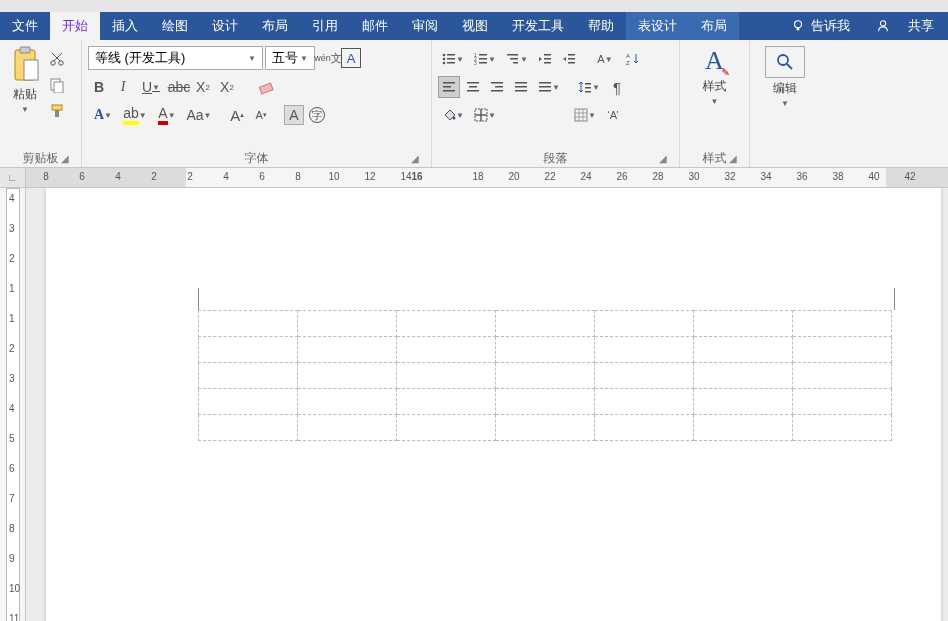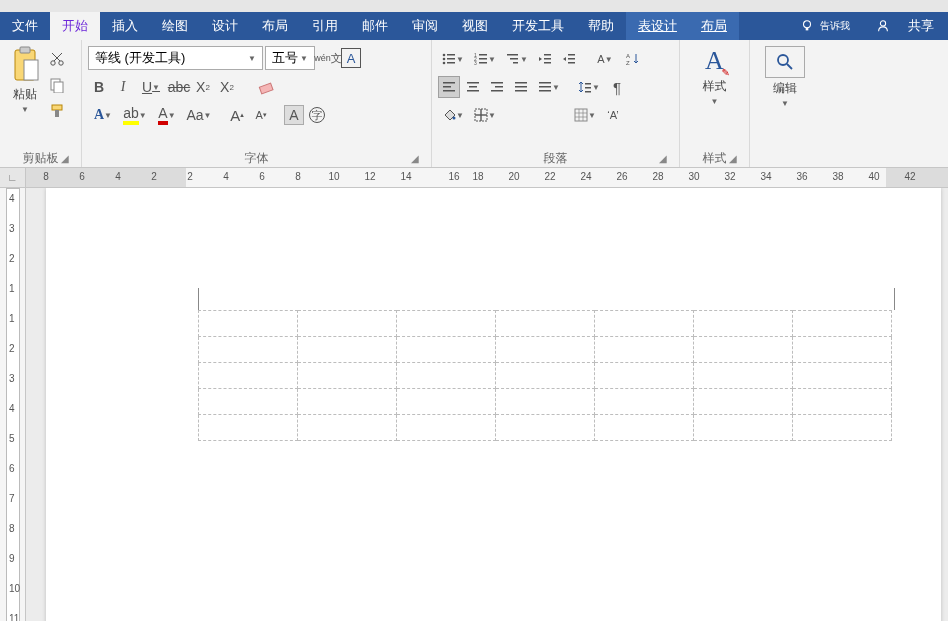--- a/index.html
+++ b/index.html
@@ -2,23 +2,23 @@
 <html><head>
 <meta charset="utf-8">
 <style>
 * { margin: 0; padding: 0; box-sizing: border-box; font-family: "Microsoft YaHei", "Segoe UI", sans-serif; }
 body { width: 948px; height: 621px; background: #e6e6e6; overflow: hidden; font-size: 12px; }
 
 
 .menubar { height: 28px; background: #2b579a; display: flex; align-items: stretch; color: #fff; margin-top: 12px; }
 .menu-tab { padding: 0 12px; display: flex; align-items: center; font-size: 13px; cursor: pointer; white-space: nowrap; }
 .menu-tab.active { background: #f3f3f3; color: #6d28d9; }
-.menu-tab.ctx { background: #3a6ab0; text-decoration: underline; }
+.menu-tab.ctx { background: #3a6ab0; }
 .menu-spacer { flex: 1; }
-.tell-me { display: flex; align-items: center; gap: 6px; padding: 0 12px; font-size: 10px; }
+.tell-me { display: flex; align-items: center; gap: 6px; padding: 0 12px; font-size: 13px; }
 .share { display: flex; align-items: center; gap: 18px; padding: 0 14px; font-size: 13px; }
 
 
 .ribbon { height: 128px; background: #f3f3f3; border-bottom: 1px solid #c6c6c6; display: flex; }
 .group { border-right: 1px solid #d9d9d9; display: flex; flex-direction: column; padding: 4px 6px 0; }
 .group-body { flex: 1; display: flex; align-items: flex-start; }
 .group-label { height: 18px; display: flex; align-items: center; justify-content: center; font-size: 12px; color: #666; position: relative; }
 .launcher { position: absolute; right: 2px; bottom: 2px; width: 12px; height: 12px; font-size: 10px; color: #888; cursor: pointer; }
 .vstack { display: flex; flex-direction: column; gap: 4px; }
 .row { display: flex; align-items: center; gap: 2px; }
@@ -376,21 +376,21 @@
         <span class="num" style="left: 56px;">6</span>
         <span class="num" style="left: 92px;">4</span>
         <span class="num" style="left: 128px;">2</span>
         <span class="num" style="left: 164px;">2</span>
         <span class="num" style="left: 200px;">4</span>
         <span class="num" style="left: 236px;">6</span>
         <span class="num" style="left: 272px;">8</span>
         <span class="num" style="left: 308px;">10</span>
         <span class="num" style="left: 344px;">12</span>
         <span class="num" style="left: 380px;">14</span>
-        <span class="num" style="left: 428px;">16</span>
+        <span class="num" style="left: 391px; font-weight: bold;">16</span>
         <span class="num" style="left: 452px;">18</span>
         <span class="num" style="left: 488px;">20</span>
         <span class="num" style="left: 524px;">22</span>
         <span class="num" style="left: 560px;">24</span>
         <span class="num" style="left: 596px;">26</span>
         <span class="num" style="left: 632px;">28</span>
         <span class="num" style="left: 668px;">30</span>
         <span class="num" style="left: 704px;">32</span>
         <span class="num" style="left: 740px;">34</span>
         <span class="num" style="left: 776px;">36</span>

